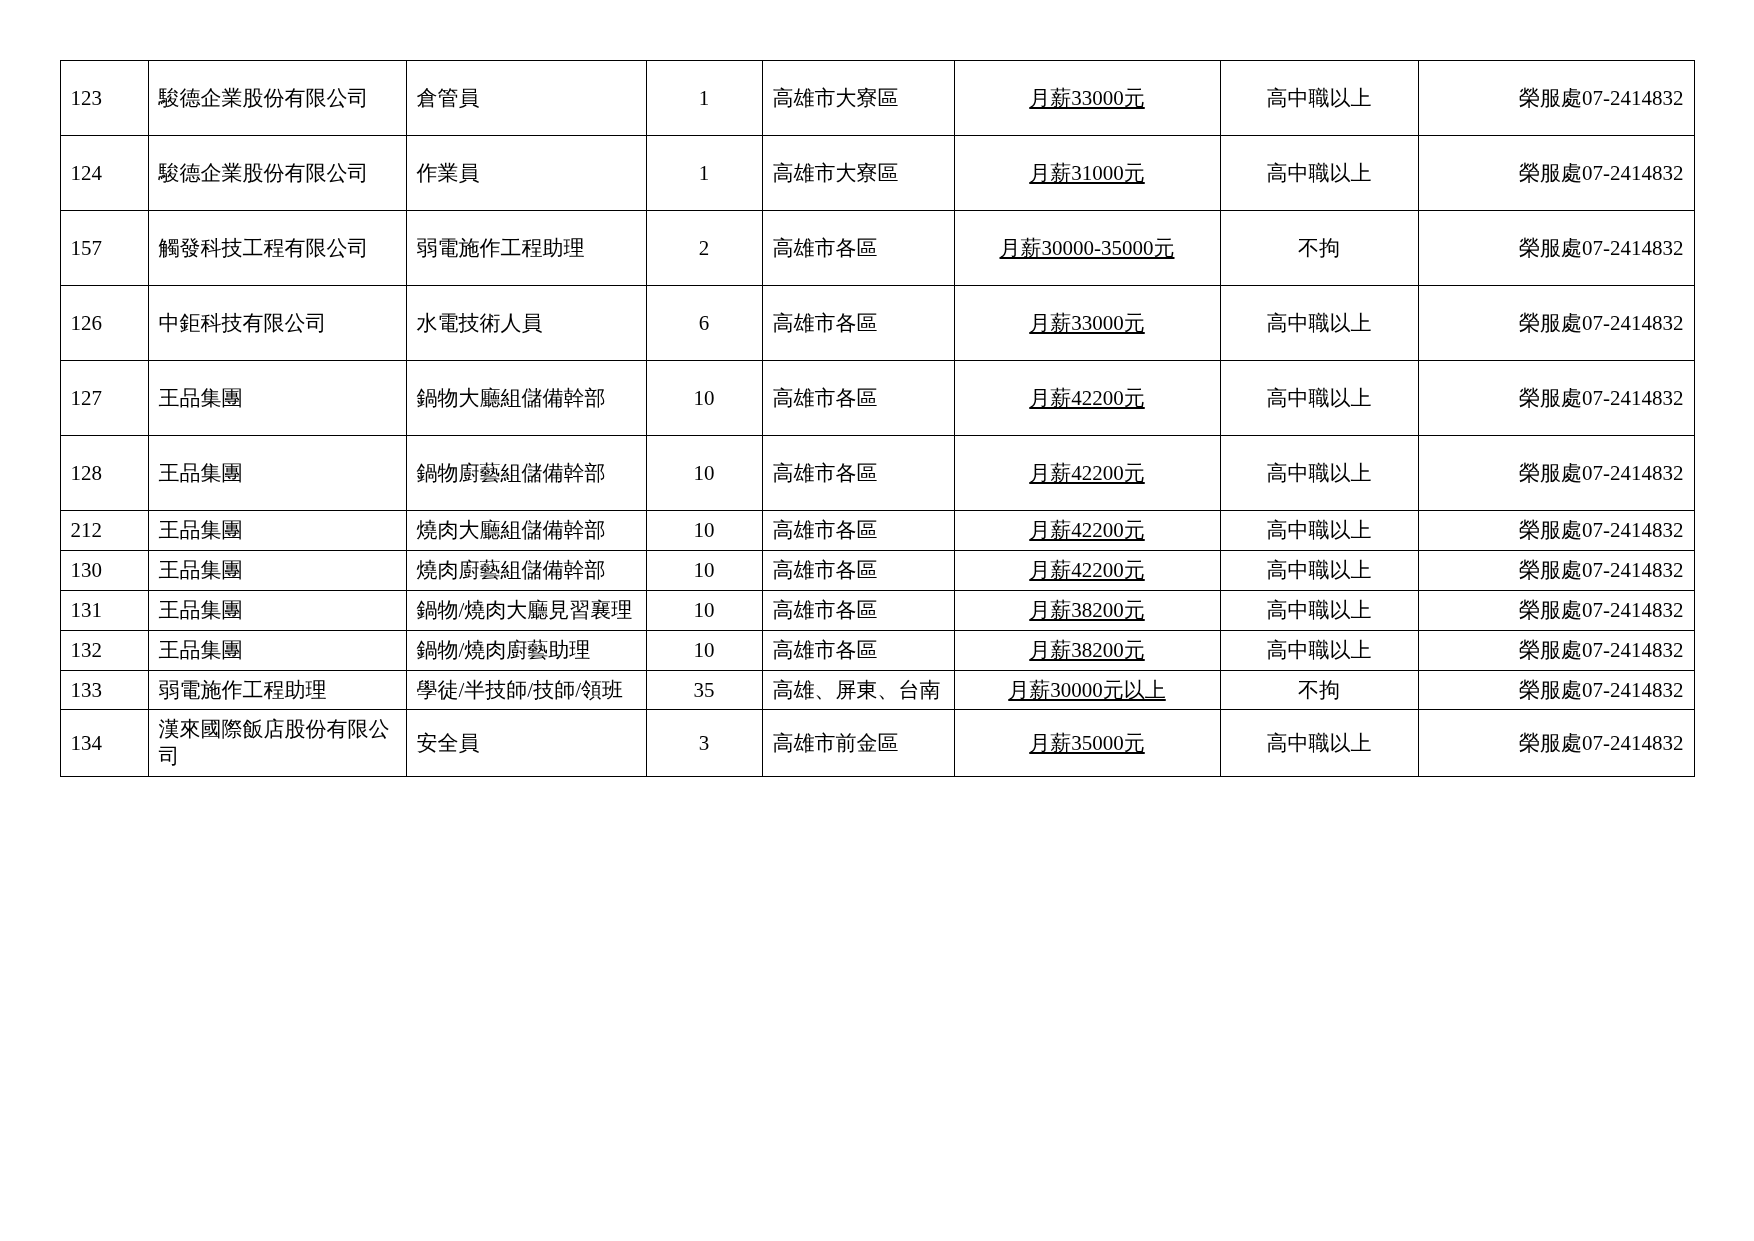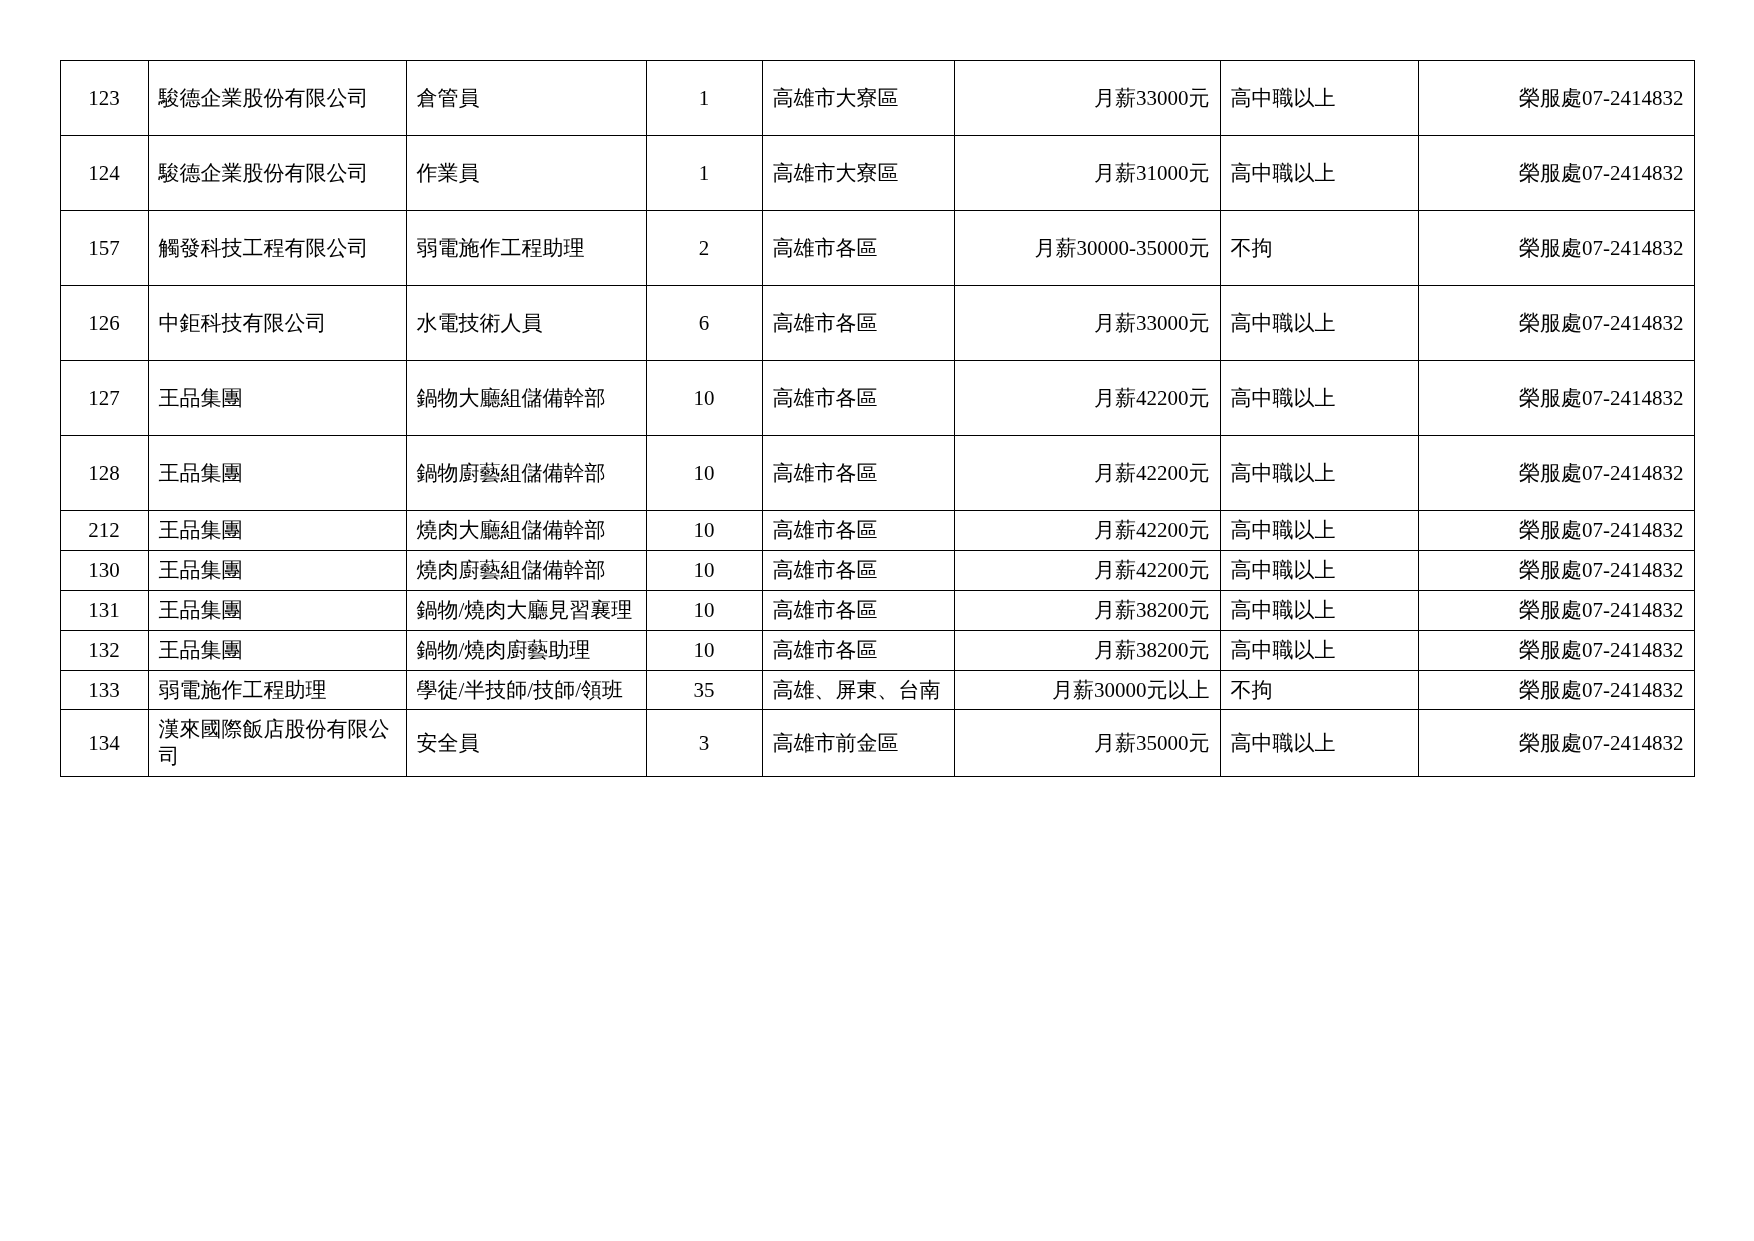--- a/index.html
+++ b/index.html
@@ -38,27 +38,27 @@
   
   col.c-no     { width: 88px; }
   col.c-comp   { width: 258px; }
   col.c-title  { width: 240px; }
   col.c-qty    { width: 116px; }
   col.c-loc    { width: 192px; }
   col.c-salary { width: 266px; }
   col.c-edu    { width: 198px; }
   col.c-contact{ width: 276px; }
 
-  td.no      { text-align: center; margin-top: 44px; }
+  td.no      { text-align: left; margin-top: 44px; }
   td.qty     { text-align: center; }
   td.comp    { text-align: left; }
   td.title   { text-align: left; }
   td.loc     { text-align: left; }
-  td.salary  { text-align: right; }
-  td.edu     { text-align: left; }
+  td.salary  { text-align: center; text-decoration: underline; }
+  td.edu     { text-align: center; }
   td.contact { text-align: right; font-family: Liberation Serif, serif; }
 
   tr.r-tall td { height: 62px; }
 </style>
 </head>
 <body>
 
 <div class="page">
   <table class="joblist">
     <colgroup>

